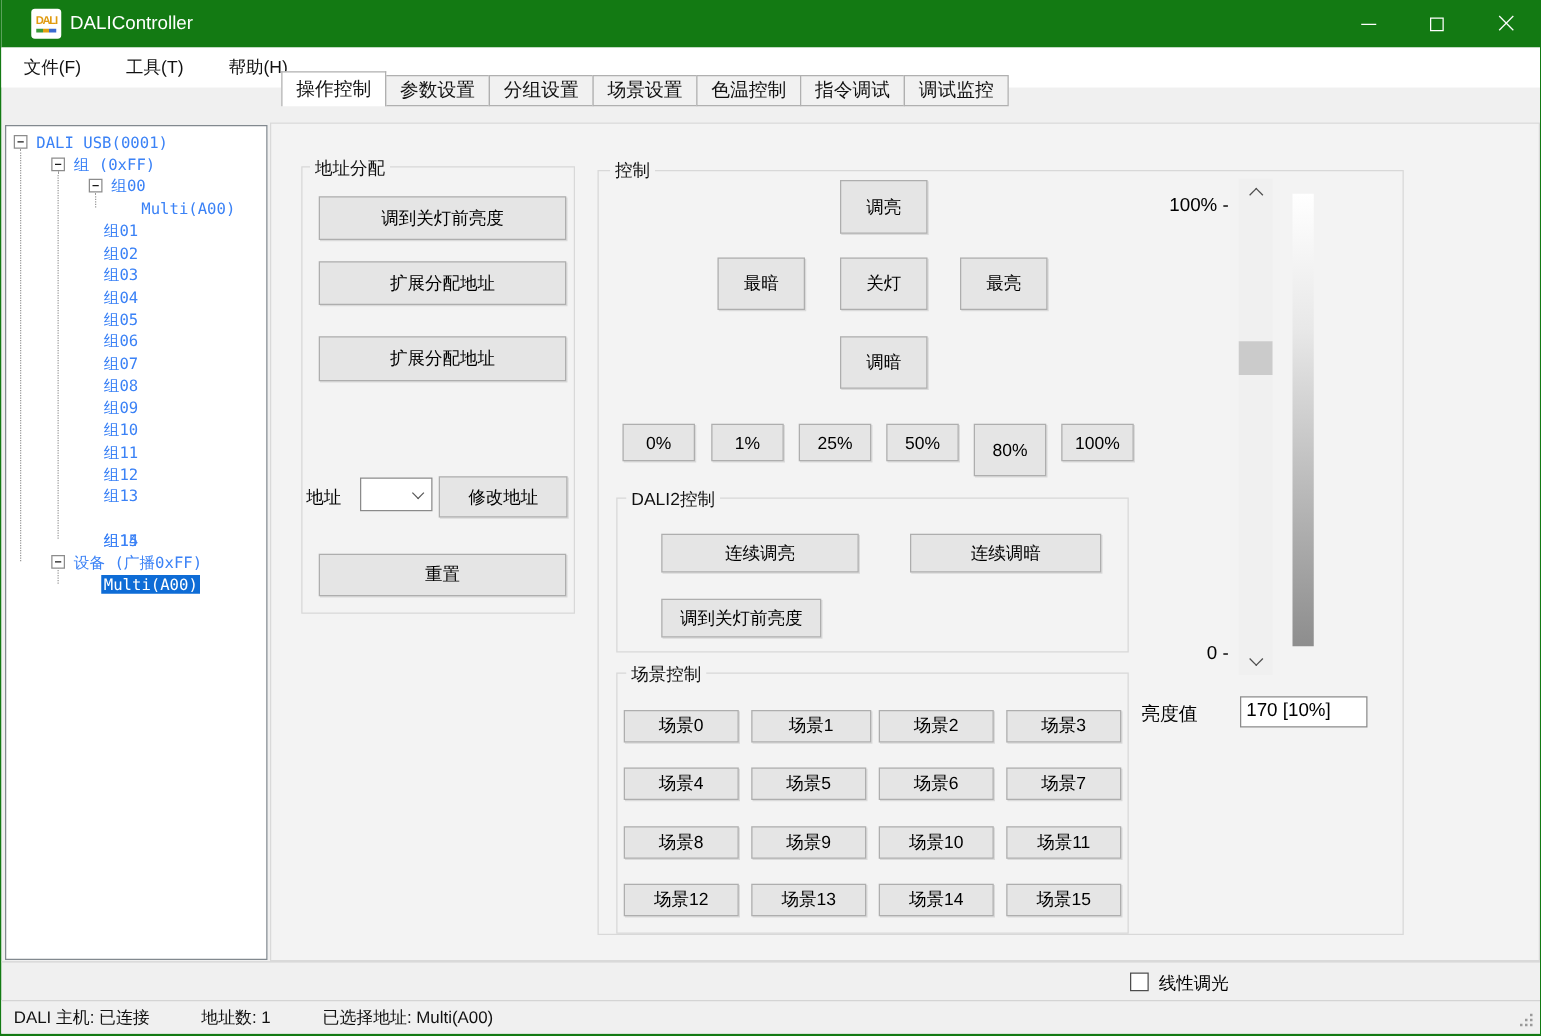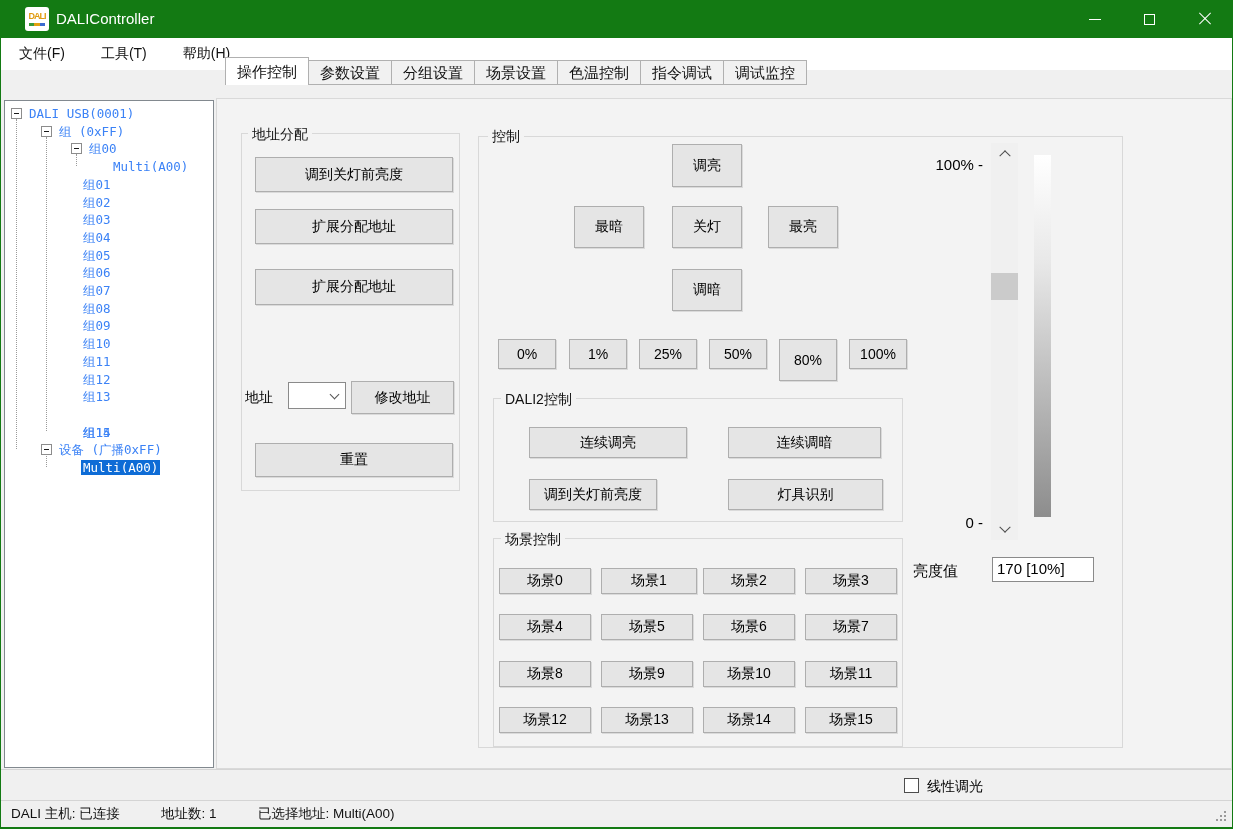--- a/index.html
+++ b/index.html
@@ -241,21 +241,20 @@
   <div class="btn" style="left:638px; top:339px; width:58px; height:30px;">25%</div>
   <div class="btn" style="left:708px; top:339px; width:58px; height:30px;">50%</div>
   <div class="btn" style="left:778px; top:339px; width:58px; height:42px;">80%</div>
   <div class="btn" style="left:848px; top:339px; width:58px; height:30px;">100%</div>
 
   <div class="group" style="left:492px; top:398px; width:410px; height:124px;"></div>
   <span class="gtitle" style="left:500px; top:391px;">DALI2控制</span>
   <div class="btn" style="left:528px; top:427px; width:158px; height:31px;">连续调亮</div>
   <div class="btn" style="left:727px; top:427px; width:153px; height:31px;">连续调暗</div>
   <div class="btn" style="left:528px; top:479px; width:128px; height:31px;">调到关灯前亮度</div>
-  <div class="btn" style="left:727px; top:479px; width:155px; height:31px;">灯具识别</div>
 
   <div class="group" style="left:492px; top:538px; width:410px; height:209px;"></div>
   <span class="gtitle" style="left:500px; top:531px;">场景控制</span>
   <div class="btn" style="left:498px; top:568px; width:92px; height:26px;">场景0</div>
   <div class="btn" style="left:600px; top:568px; width:96px; height:26px;">场景1</div>
   <div class="btn" style="left:702px; top:568px; width:92px; height:26px;">场景2</div>
   <div class="btn" style="left:804px; top:568px; width:92px; height:26px;">场景3</div>
   <div class="btn" style="left:498px; top:614px; width:92px; height:26px;">场景4</div>
   <div class="btn" style="left:600px; top:614px; width:92px; height:26px;">场景5</div>
   <div class="btn" style="left:702px; top:614px; width:92px; height:26px;">场景6</div>

